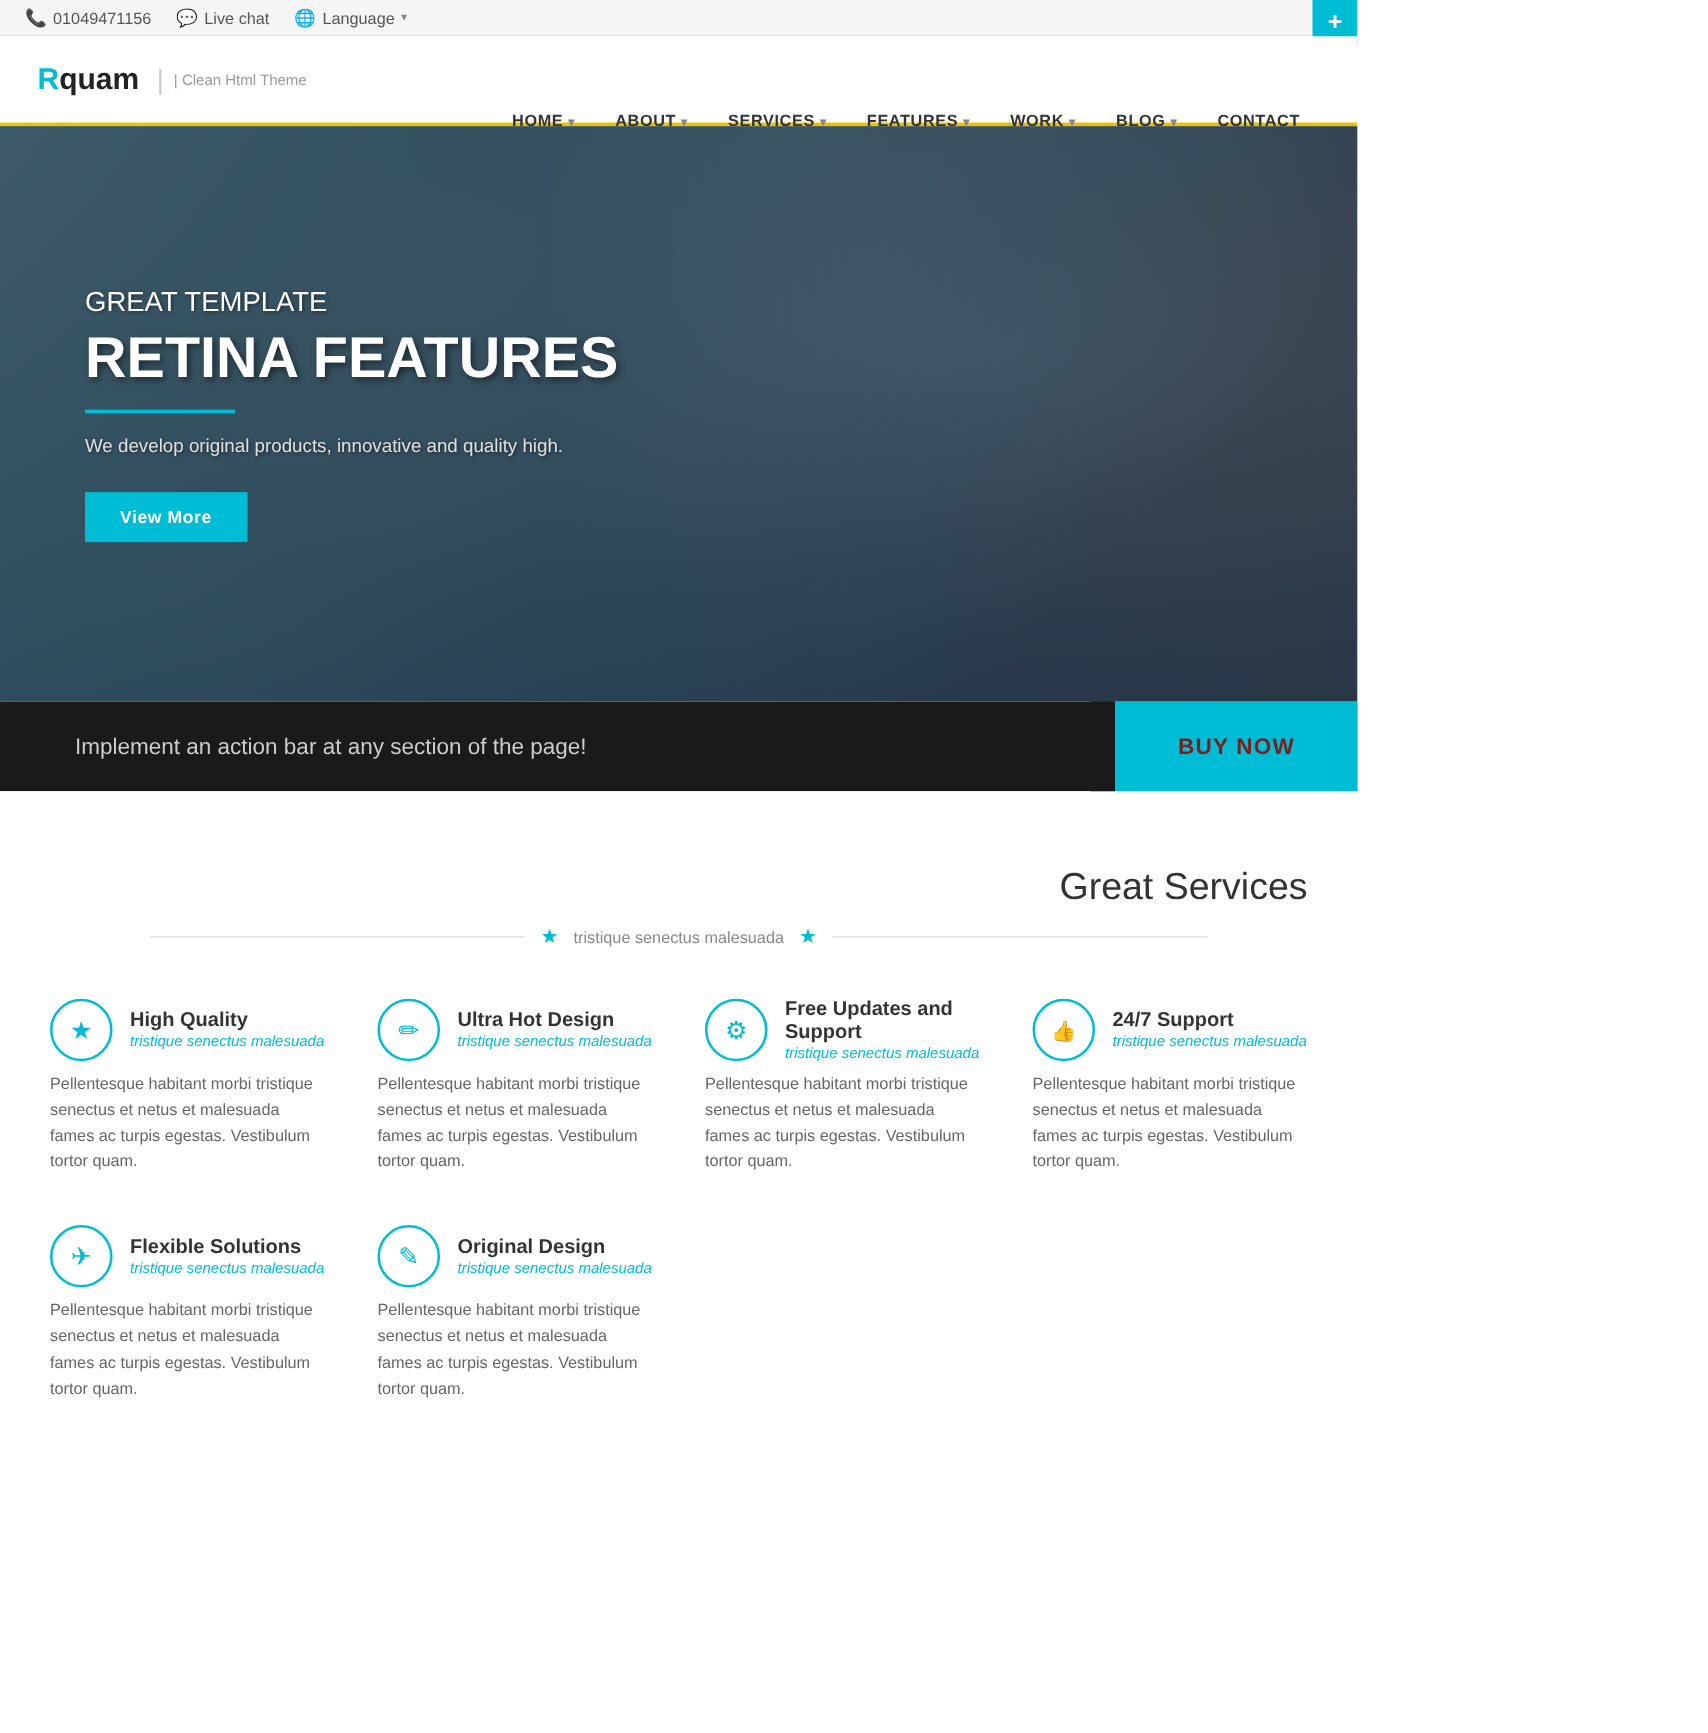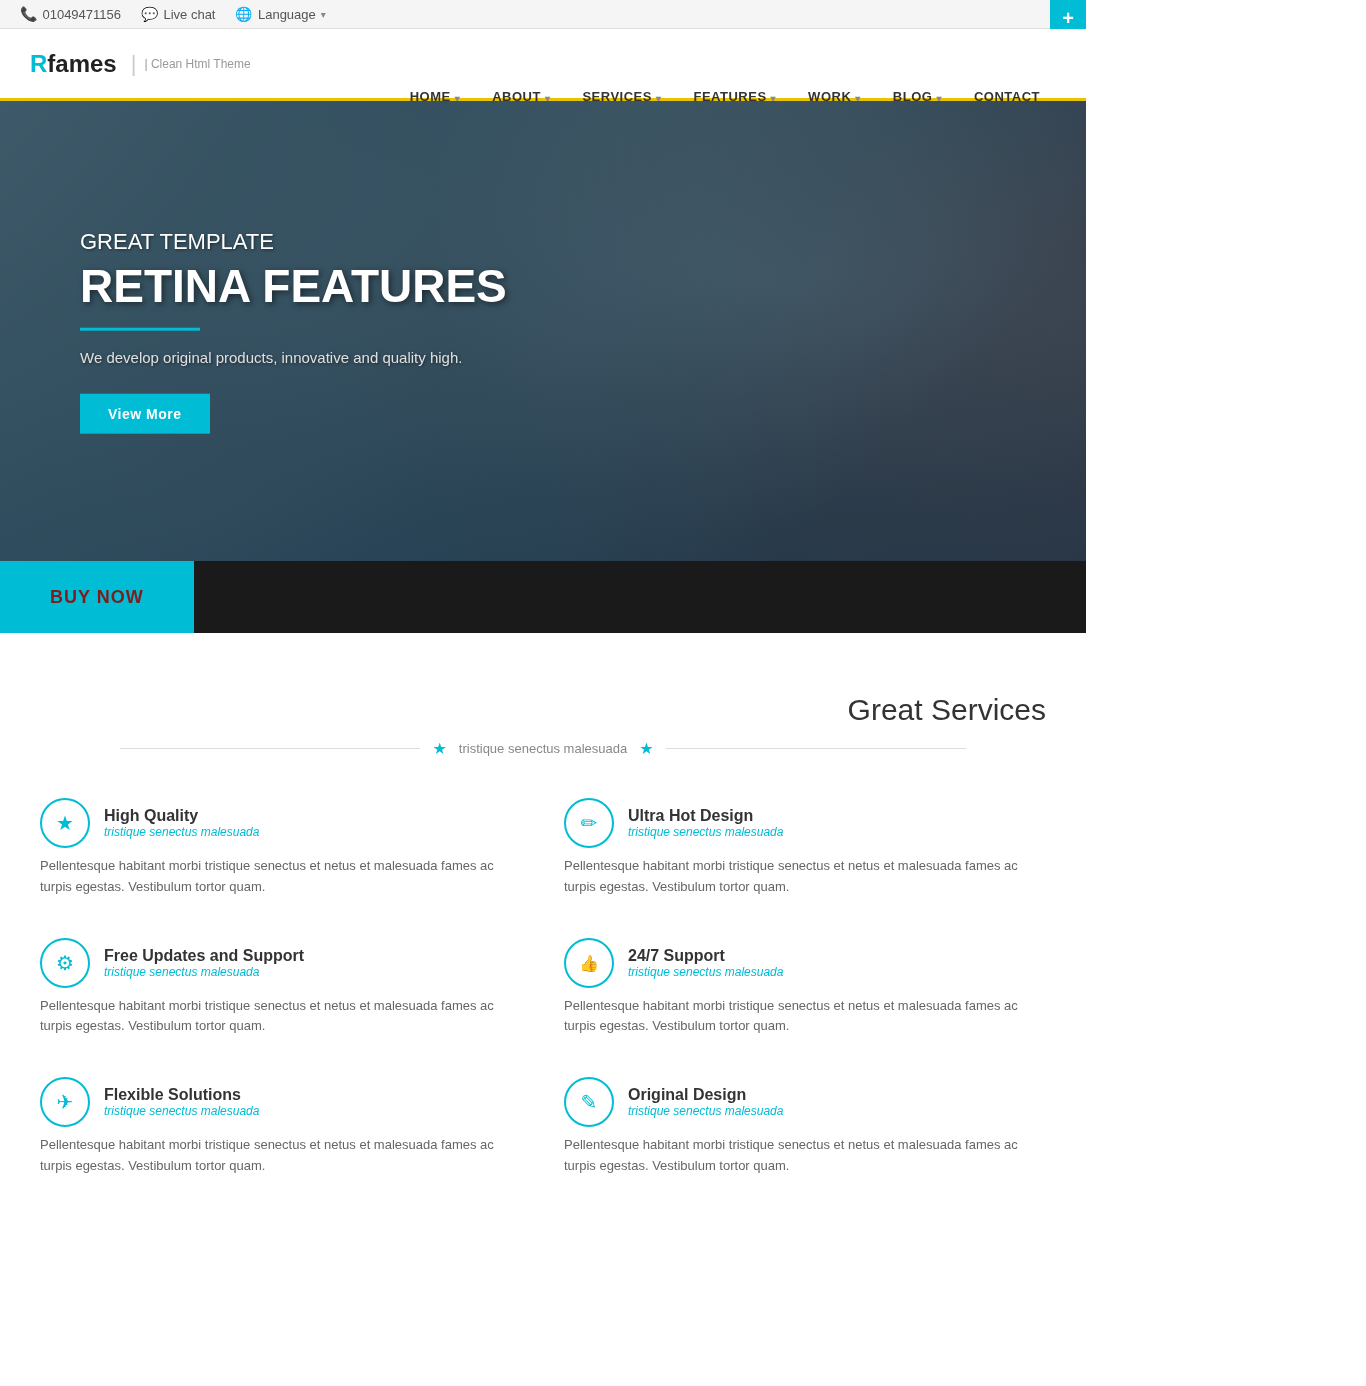--- a/index.html
+++ b/index.html
@@ -118,21 +118,21 @@
       inset: 0;
       background: 
         linear-gradient(135deg, #8ab4c8 0%, #6090a8 20%, #4a7590 40%, #2a5070 60%, #1a3050 80%);
       opacity: 0.7;
     }
     .hero-content {
       position: absolute;
       z-index: 2;
       top: 50%;
       transform: translateY(-50%);
-      left: 80px;
+      left: 68px;
       color: #fff;
     }
     .hero-subtitle {
       font-size: 22px;
       font-weight: 400;
       margin-bottom: 6px;
       text-shadow: 1px 1px 3px rgba(0,0,0,0.5);
     }
     .hero-title {
       font-size: 46px;
@@ -234,21 +234,21 @@
       font-size: 16px;
     }
     .section-tagline {
       font-size: 13px;
       color: #888;
     }
 
     
     .services-grid {
       display: grid;
-      grid-template-columns: repeat(2, 1fr);
+      grid-template-columns: repeat(4, 1fr);
       gap: 40px 42px;
       margin-top: 30px;
     }
     .service-card {
       display: flex;
       flex-direction: column;
     }
     .service-header {
       display: flex;
       align-items: center;
@@ -310,21 +310,21 @@
       <span>Language</span>
       <span style="font-size:10px; color:#888;">▾</span>
     </div>
   </div>
   <div class="plus-btn">+</div>
 </div>
 
 <nav id="navbar">
   <div class="logo">
     <span class="r-letter">R</span>
-    <span>fames</span>
+    <span>quam</span>
   </div>
   <span style="color:#ccc; margin:0 8px; font-size:22px;">|</span>
   <span class="logo-sub">| Clean Html Theme</span>
 
   <div id="nav-links">
     <div class="nav-item">
       <span>HOME</span>
       <span class="chevron">▾</span>
     </div>
     <div class="nav-item">
@@ -360,20 +360,21 @@
   <div class="hero-content">
     <div class="hero-subtitle">GREAT TEMPLATE</div>
     <div class="hero-title">RETINA FEATURES</div>
     <div class="hero-divider"></div>
     <div class="hero-desc">We develop original products, innovative and quality high.</div>
     <button class="hero-btn">View More</button>
   </div>
 </section>
 
 <div id="action-bar">
+  <div class="action-bar-text">Implement an action bar at any section of the page!</div>
   <div class="action-bar-btn">BUY NOW</div>
 </div>
 
 <section id="services">
   <div class="section-header">
     <div class="section-title">Great Services</div>
     <div class="section-divider-wrap">
       <div class="section-divider-line"></div>
       <span class="section-star">★</span>
       <span class="section-tagline">tristique senectus malesuada</span>

